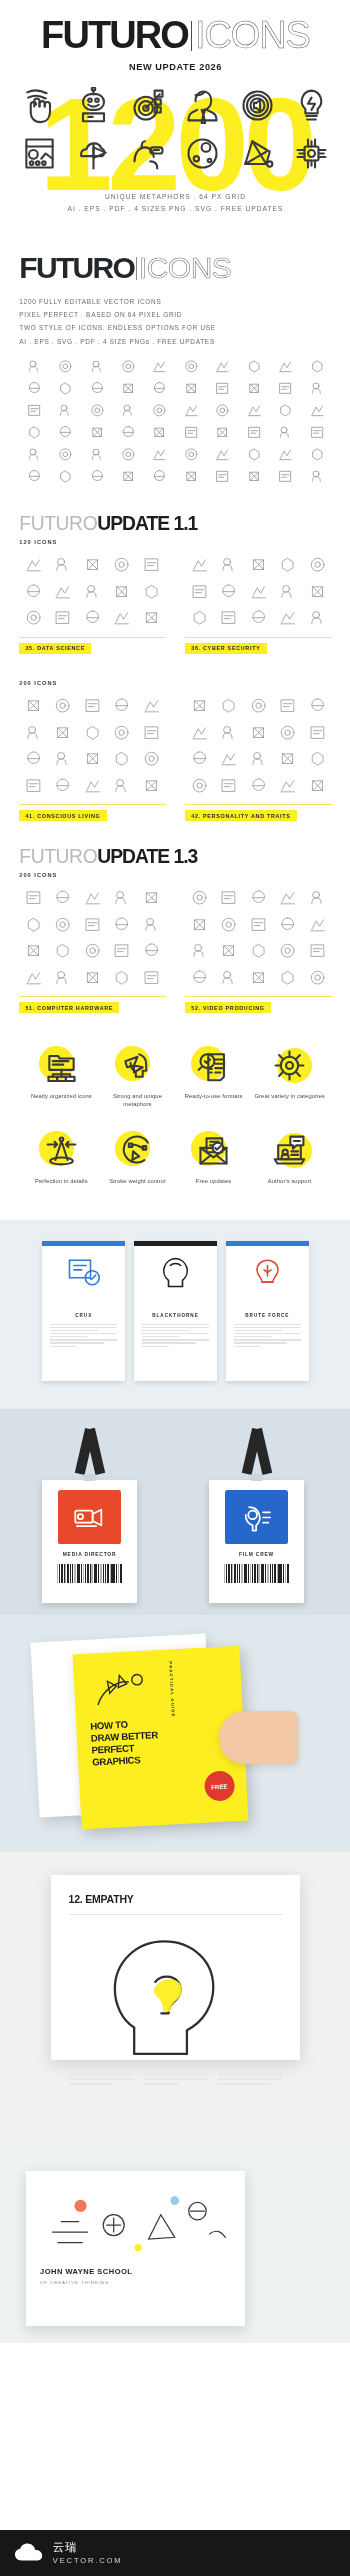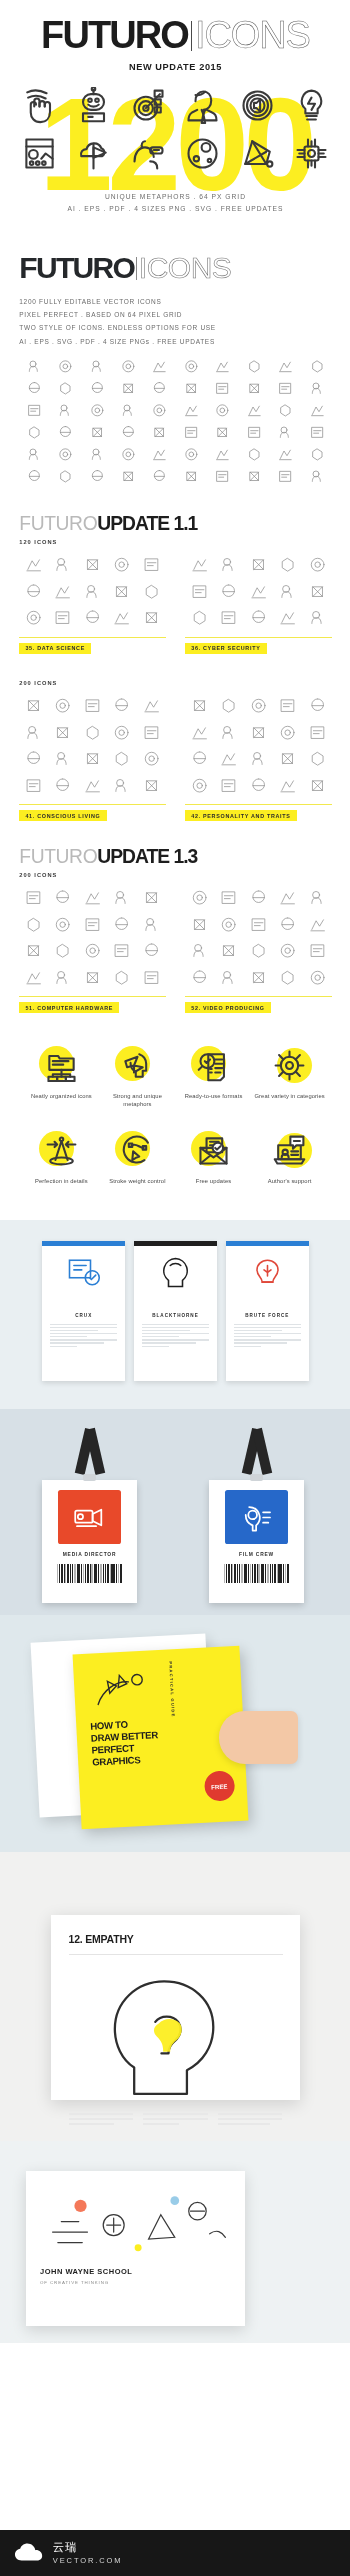--- a/index.html
+++ b/index.html
@@ -141,21 +141,21 @@
 </style>
 </head>
 <body>
 
 <div class="hero">
 
   <div class="logo-line">
     <span class="logo-futuro">FUTURO</span><span class="logo-sep"></span><span class="logo-icons">ICONS</span>
   </div>
 
-  <div class="hero-sub">NEW UPDATE 2015</div>
+  <div class="hero-sub">NEW UPDATE 2026</div>
 
   <div class="numbers-band">
     <div class="big">1200</div>
     <div class="icon-grid">
 
       <span><svg width="35" height="37" viewBox="0 0 40 42">
             <g class="ic">
               <path d="M6 6c6-3 14-3 22 1"></path>
               <path d="M7 12c6-3 13-3 20 1"></path>
               <path d="M14 22v-6a3 3 0 016 0v6"></path>
@@ -2186,21 +2186,21 @@
           <path d="M20 14l10 6-8 8zM34 8l8 10-10 4z"></path>
           <circle cx="54" cy="14" r="6"></circle>
         </g>
     </svg>
     <div style="position:absolute; right:12.3px; bottom:21px; width:30px; height:30px; border-radius:50%; background:#e03a2f; color:#fff; font-size:6.1px; font-weight:700; display:flex; align-items:center; justify-content:center;">FREE</div>
   </div>
   <div style="position:absolute; left:219px; top:96px; width:79px; height:53px; background:#f3c8a6; border-radius:26px 7px 7px 26px; box-shadow:0 2.6px 7px rgba(0,0,0,.12);"></div>
 </div>
 
 <div class="mock mock-mag">
-  <div style="position:absolute; left:51px; top:23px; width:249px; height:185px; background:#fff; box-shadow:0 3.5px 16px rgba(0,0,0,.14); padding:17.5px;margin-top:40px;">
+  <div style="position:absolute; left:51px; top:23px; width:249px; height:185px; background:#fff; box-shadow:0 3.5px 16px rgba(0,0,0,.14); padding:17.5px;">
     <div style="font-size:10.5px; font-weight:700; color:#1d1d1d; letter-spacing:-0.2px;">12. EMPATHY</div>
     <div style="height:0.9px; background:#e4e4e4; margin-top:8.8px;"></div>
     <svg width="167" height="132" viewBox="0 0 190 150" style="display:block; margin:14px auto 0;">
       <g stroke="#2e2e2e" stroke-width="2.6" fill="none" stroke-linecap="round" stroke-linejoin="round">
         <path d="M48 142V112c-14-9-22-26-22-44C26 38 50 14 82 14s56 22 56 52c0 22-12 40-30 49v27z"></path>
         <path d="M72 60c6-8 20-8 26 0 5 7 3 16-4 22-5 4-7 8-7 14h-8"></path>
       </g>
       <path d="M76 62c6-7 18-7 24 0 4 6 2 14-4 19-5 4-7 8-7 13h-8c0-8-2-12-7-17-5-5-5-11 2-15z" fill="#fcee21" opacity="0.95"></path>
     </svg>
     <div style="display:flex; gap:10.5px; margin-top:12.3px;">

